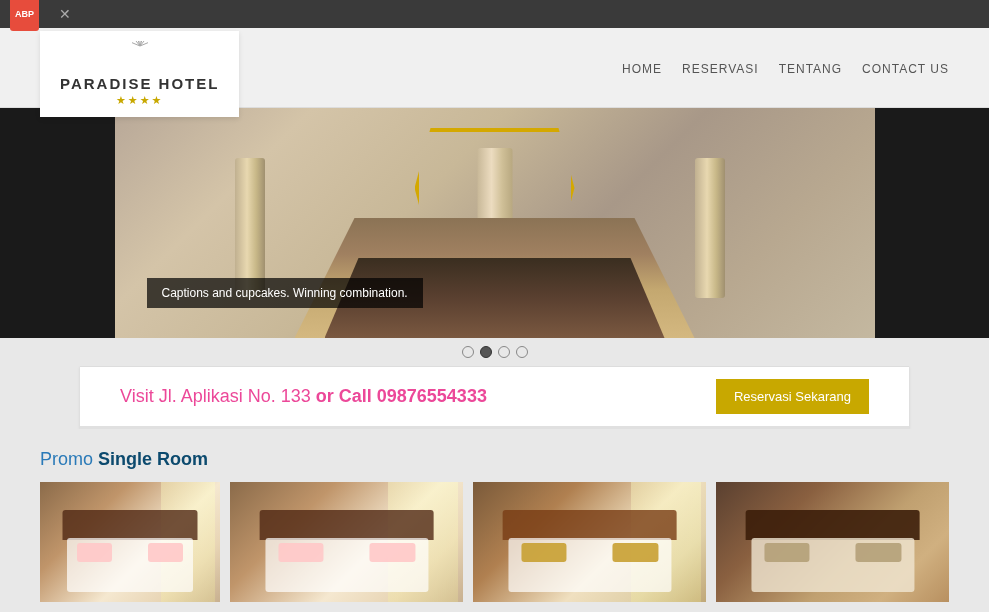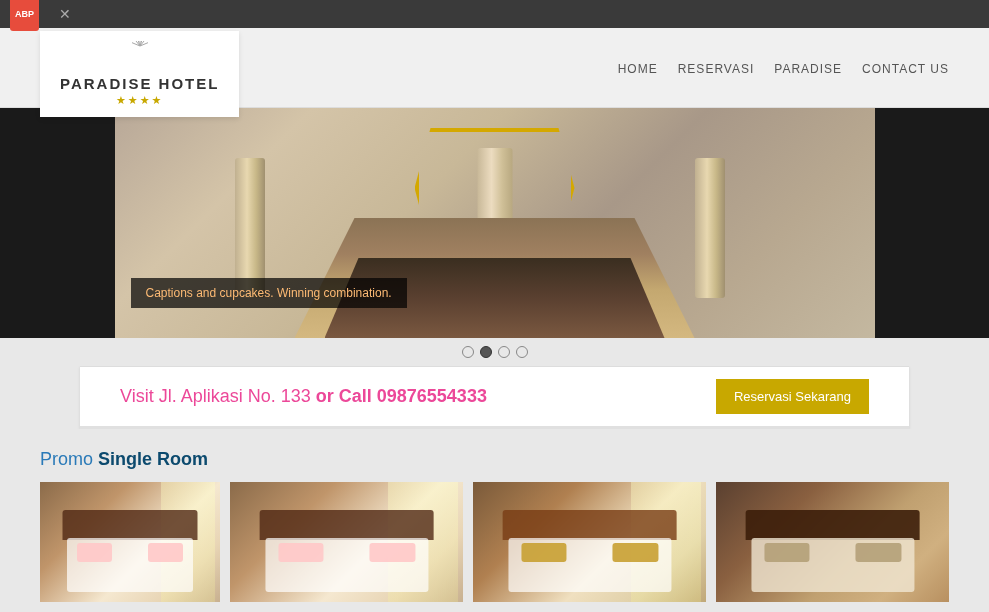--- a/index.html
+++ b/index.html
@@ -156,23 +156,23 @@
       top: 20px;
       transform: translateX(-50%);
       width: 160px;
       height: 120px;
       border: 4px solid #d4a800;
       clip-path: polygon(10% 0%, 90% 0%, 100% 50%, 90% 100%, 10% 100%, 0% 50%);
     }
     .caption-box {
       position: absolute;
       bottom: 30px;
-      left: 16px;
+      left: 32px;
       background: rgba(0,0,0,0.7);
-      color: #fdba74;
+      color: #ffffff;
       padding: 8px 15px;
       font-size: 12px;
     }
     .slider-dots {
       display: flex;
       justify-content: center;
       gap: 6px;
       padding: 8px 0;
       background: #e8e8e8;
     }
@@ -348,21 +348,21 @@
       </g>
     </svg>
     <span class="logo-name">PARADISE HOTEL</span>
     <span class="logo-stars">★★★★</span>
   </div>
 
   <nav>
     <ul class="nav-menu">
       <li><a href="#">HOME</a></li>
       <li><a href="#">RESERVASI</a></li>
-      <li><a href="#">PARADISE</a></li>
+      <li><a href="#">TENTANG</a></li>
       <li><a href="#">CONTACT US</a></li>
     </ul>
   </nav>
 </div>
 
 <div class="hero-slider">
   <div class="hero-image">
     <div class="hero-bg">
 
       <div class="column-left"></div>

